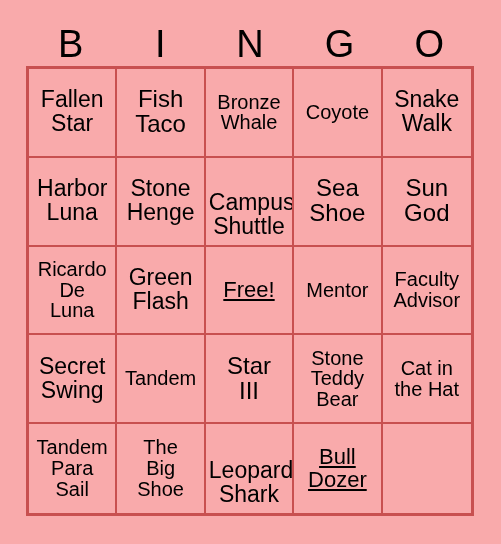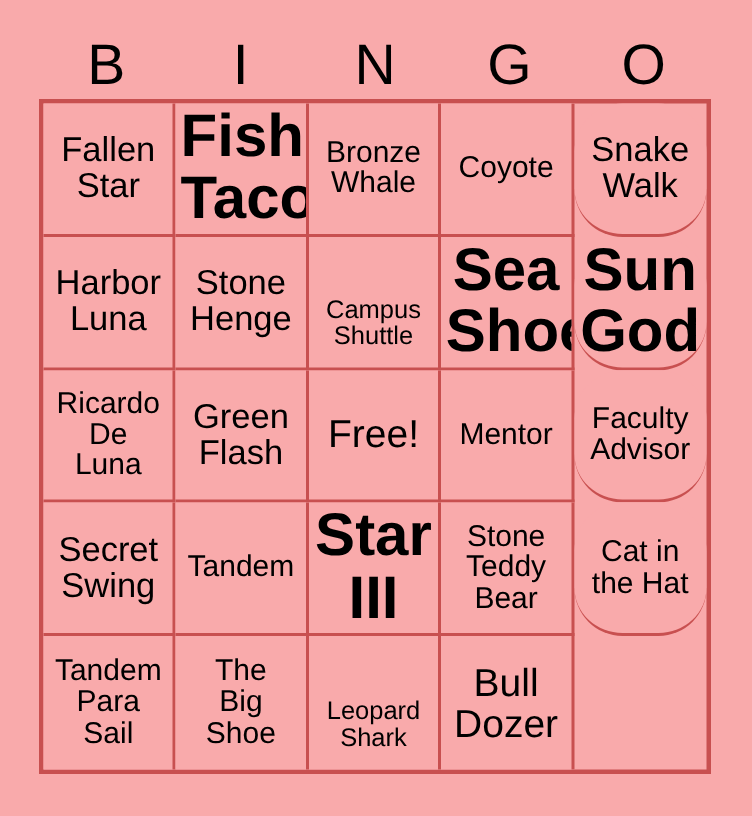--- a/index.html
+++ b/index.html
@@ -63,40 +63,40 @@
     border-right: 2px solid #c85050;
     border-bottom: 2px solid #c85050;
     background: #f9aaab;
     display: flex;
     align-items: center;
     justify-content: center;
     padding: 2px 3px;
     overflow: hidden;
   }
   
-  .cell:nth-child(5n) { border-right: none; border-radius: 32px; }
+  .cell:nth-child(5n) { border-right: none; }
   
   .cell:nth-child(n+21) { border-bottom: none; }
 
   .cell-text {
     display: block;
     width: 100%;
     text-align: center;
     color: #000000;
     line-height: 1.04;
     white-space: pre-line;
     word-break: normal;
   }
 
   
-  .fs-xl   { font-size: 40px; font-weight: bold; }
-  .fs-lg   { font-size: 26px; }
+  .fs-xl   { font-size: 24px; }
+  .fs-lg   { font-size: 22px; text-decoration: underline; }
   .fs-md   { font-size: 23px; }
   .fs-sm   { font-size: 20px; }
-  .fs-xs   { font-size: 17px; margin-top: 28px; }
+  .fs-xs   { font-size: 23px; margin-top: 28px; }
 </style>
 </head>
 <body>
 
 <div class="card">
 
   <div class="header-row">
     <div class="header-cell">B</div>
     <div class="header-cell">I</div>
     <div class="header-cell">N</div>

